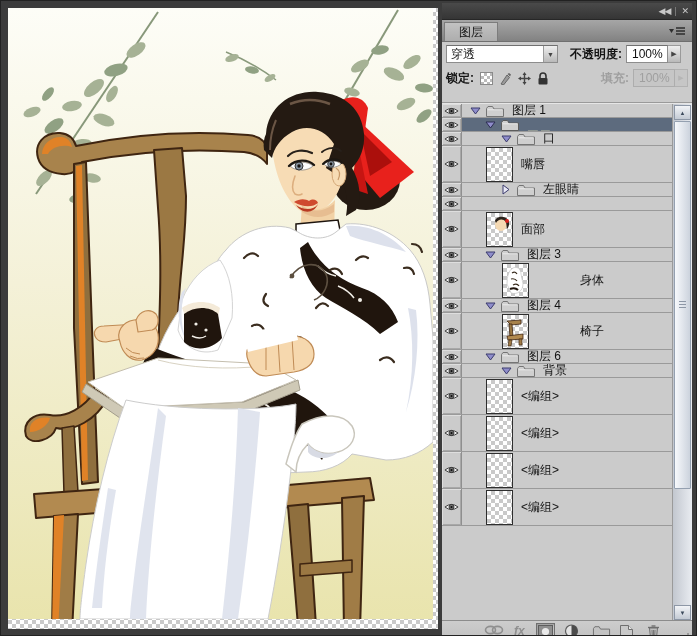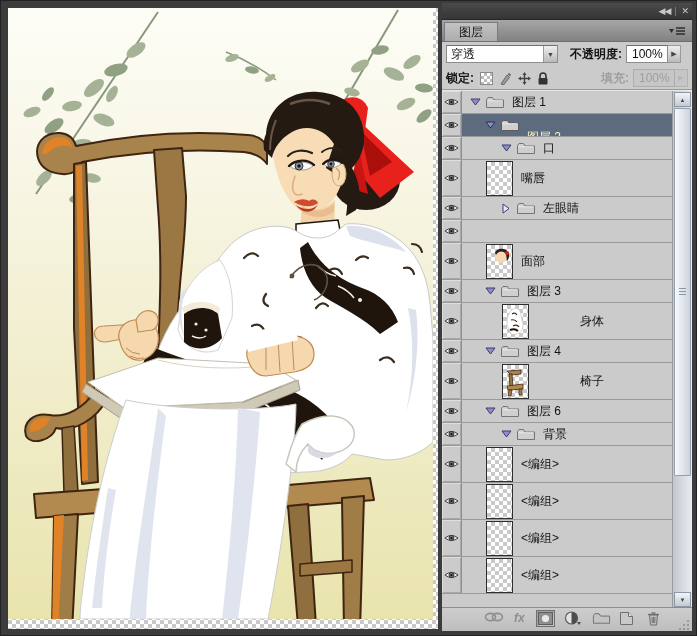--- a/index.html
+++ b/index.html
@@ -25,21 +25,21 @@
   .titlebar{position:relative;height:16px;background:linear-gradient(#4a4a4a,#353535);border-bottom:1px solid #272727;}
   .titlebar .tb-right{position:absolute;right:4px;top:1px;height:14px;display:flex;align-items:center;gap:5px;color:#c9c9c9;font-size:9px;}
   .tb-btn{cursor:default;letter-spacing:-1px;}
   .tb-sep{width:1px;height:9px;background:#777;}
   .tabstrip{position:relative;height:21px;background:linear-gradient(#a6a6a6,#828282);border-bottom:1px solid #6f6f6f;}
   .tab{position:absolute;left:2px;top:2px;bottom:0;width:52px;background:linear-gradient(#c2c2c2,#adadad);
        border:1px solid #7c7c7c;border-bottom:none;display:flex;align-items:center;justify-content:center;
        font-size:12px;color:#141414;}
   .panel-menu{position:absolute;right:6px;top:5px;width:18px;height:12px;display:flex;align-items:center;justify-content:center;}
   
-  .controls{height:48px;background:#cbcbcb;border-bottom:1px solid #9a9a9a;box-sizing:border-box;}
+  .controls{height:61px;background:#cbcbcb;border-bottom:1px solid #9a9a9a;box-sizing:border-box;}
   .ctrl-row{height:24px;display:flex;align-items:center;padding:0 4px;box-sizing:border-box;}
   .lbl{font-size:12px;color:#141414;white-space:nowrap;font-weight:bold;}
   .lbl.disabled{color:#9f9f9f;}
   .select{display:flex;align-items:center;width:112px;height:18px;background:#fff;border:1px solid #8d8d8d;border-top-color:#707070;box-sizing:border-box;}
   .select .sel-text{flex:1;font-size:12px;color:#111;padding-left:4px;overflow:hidden;white-space:nowrap;}
   .dd-btn{width:13px;height:100%;background:linear-gradient(#efefef,#b9b9b9);border-left:1px solid #9a9a9a;
           display:flex;align-items:center;justify-content:center;font-size:7px;color:#444;}
   .valbox{width:42px;height:18px;background:#fff;border:1px solid #8d8d8d;border-top-color:#707070;
           box-sizing:border-box;display:flex;align-items:center;font-size:12px;color:#111;padding-left:5px;}
   .valbox.disabled{background:#c6c6c6;border-color:#adadad;color:#9f9f9f;}
@@ -49,21 +49,21 @@
   .lock-icons{display:flex;align-items:center;gap:5px;margin-left:5px;}
   .lock-ic{width:14px;height:14px;display:flex;align-items:center;justify-content:center;}
   .tl-checker{width:11px;height:11px;border:1px solid #8a8a8a;
     background-color:#fff;
     background-image:linear-gradient(45deg,#bbb 25%,transparent 25%,transparent 75%,#bbb 75%),
                      linear-gradient(45deg,#bbb 25%,transparent 25%,transparent 75%,#bbb 75%);
     background-size:6px 6px;background-position:0 0,3px 3px;}
   .spacer{flex:1;}
   
   .layer-list{position:relative;height:517px;background:#cbcbcb;border-top:1px solid #e6e6e6;box-sizing:border-box;}
-  .lrow{display:flex;height:23px;border-bottom:1px solid #9a9a9a;box-sizing:border-box;background:#cbcbcb;}
+  .lrow{display:flex;height:14px;border-bottom:1px solid #9a9a9a;box-sizing:border-box;background:#cbcbcb;}
   .lrow.tall{height:37px;}
   .lrow.sel{background:#5d6b7e;}
   .lrow.sel .llabel{color:#fef9c3;margin-top:24px;}
   .eye-cell{width:20px;flex:0 0 20px;border-right:1px solid #8f8f8f;background:#cbcbcb;
             display:flex;align-items:center;justify-content:center;box-sizing:border-box;
             box-shadow:inset 1px 1px 0 #dedede, inset -1px -1px 0 #a8a8a8;}
   .lmain{flex:1;display:flex;align-items:center;overflow:hidden;padding-right:20px;}
   .ind0{padding-left:7px;}.ind1{padding-left:22px;}.ind2{padding-left:38px;}.ind3{padding-left:24px;}.ind2t{padding-left:40px;gap:43px;}
   .tri{width:12px;height:12px;margin-right:4px;display:flex;align-items:center;justify-content:center;flex:0 0 12px;}
   .folder{width:20px;height:14px;margin-right:7px;flex:0 0 20px;}

